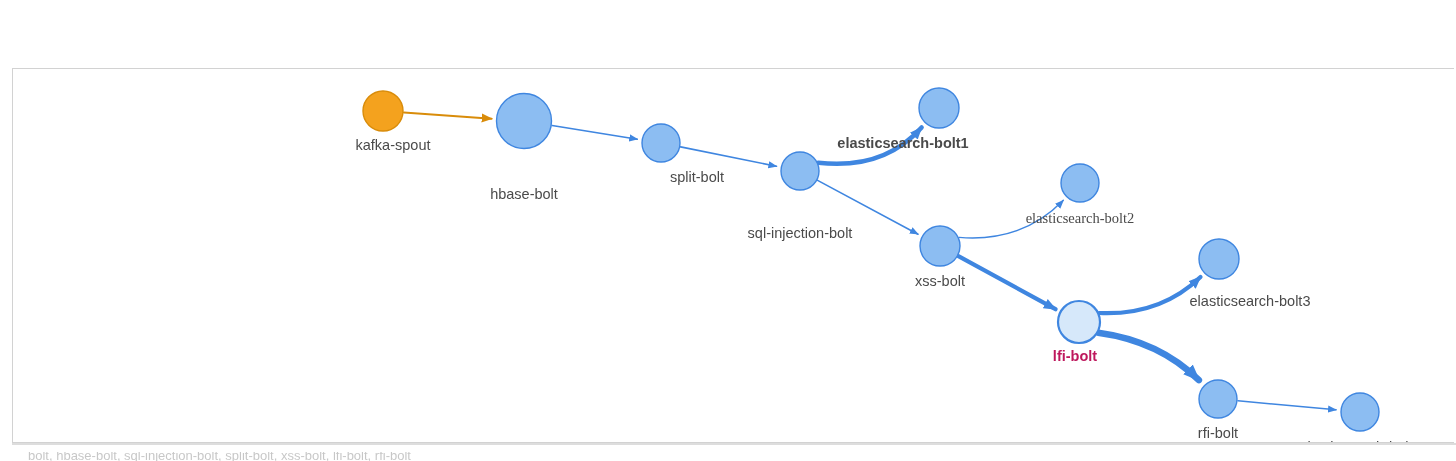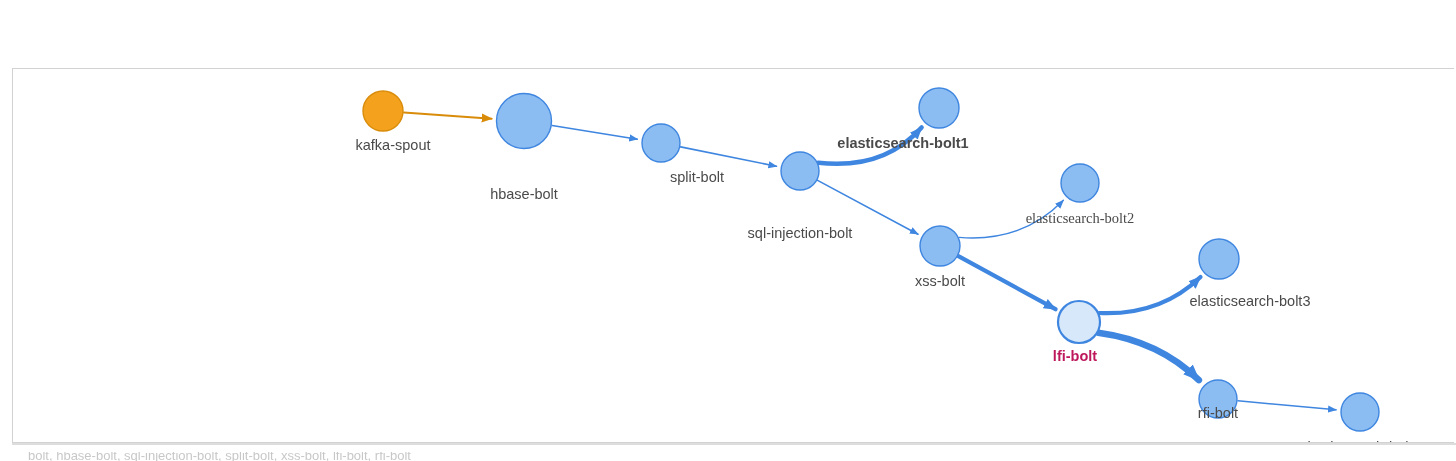--- a/index.html
+++ b/index.html
@@ -150,21 +150,21 @@
       <div id="label-layer">
           <div class="node-label" style="left: 380px; top: 68px;">kafka-spout</div>
           <div class="node-label" style="left: 511px; top: 86px; margin-top: 31px;">hbase-bolt</div>
           <div class="node-label" style="left: 684px; top: 100px;">split-bolt</div>
           <div class="node-label" style="left: 787px; top: 128px; margin-top: 28px;">sql-injection-bolt</div>
           <div class="node-label" style="left: 890px; top: 66px; font-weight: bold;">elasticsearch-bolt1</div>
           <div class="node-label" style="left: 1067px; top: 141px; font-family: Liberation Serif, serif;">elasticsearch-bolt2</div>
           <div class="node-label" style="left: 927px; top: 204px;">xss-bolt</div>
           <div class="node-label" style="left: 1237px; top: 217px; margin-top: 7px;">elasticsearch-bolt3</div>
           <div class="node-label selected" style="left: 1062px; top: 279px;">lfi-bolt</div>
-          <div class="node-label" style="left: 1205px; top: 336px;">rfi-bolt</div>
+          <div class="node-label" style="left: 1205px; top: 356px;">rfi-bolt</div>
           <div class="node-label" style="left: 1347px; top: 370px;">elasticsearch-bolt4</div>
         </div>
     </div>
   </div>
 
   <div class="panel-bottom-shadow"></div>
 
   <div class="footer-strip">
     <div class="footer-text">bolt, hbase-bolt, sql-injection-bolt, split-bolt, xss-bolt, lfi-bolt, rfi-bolt</div>
   </div>

